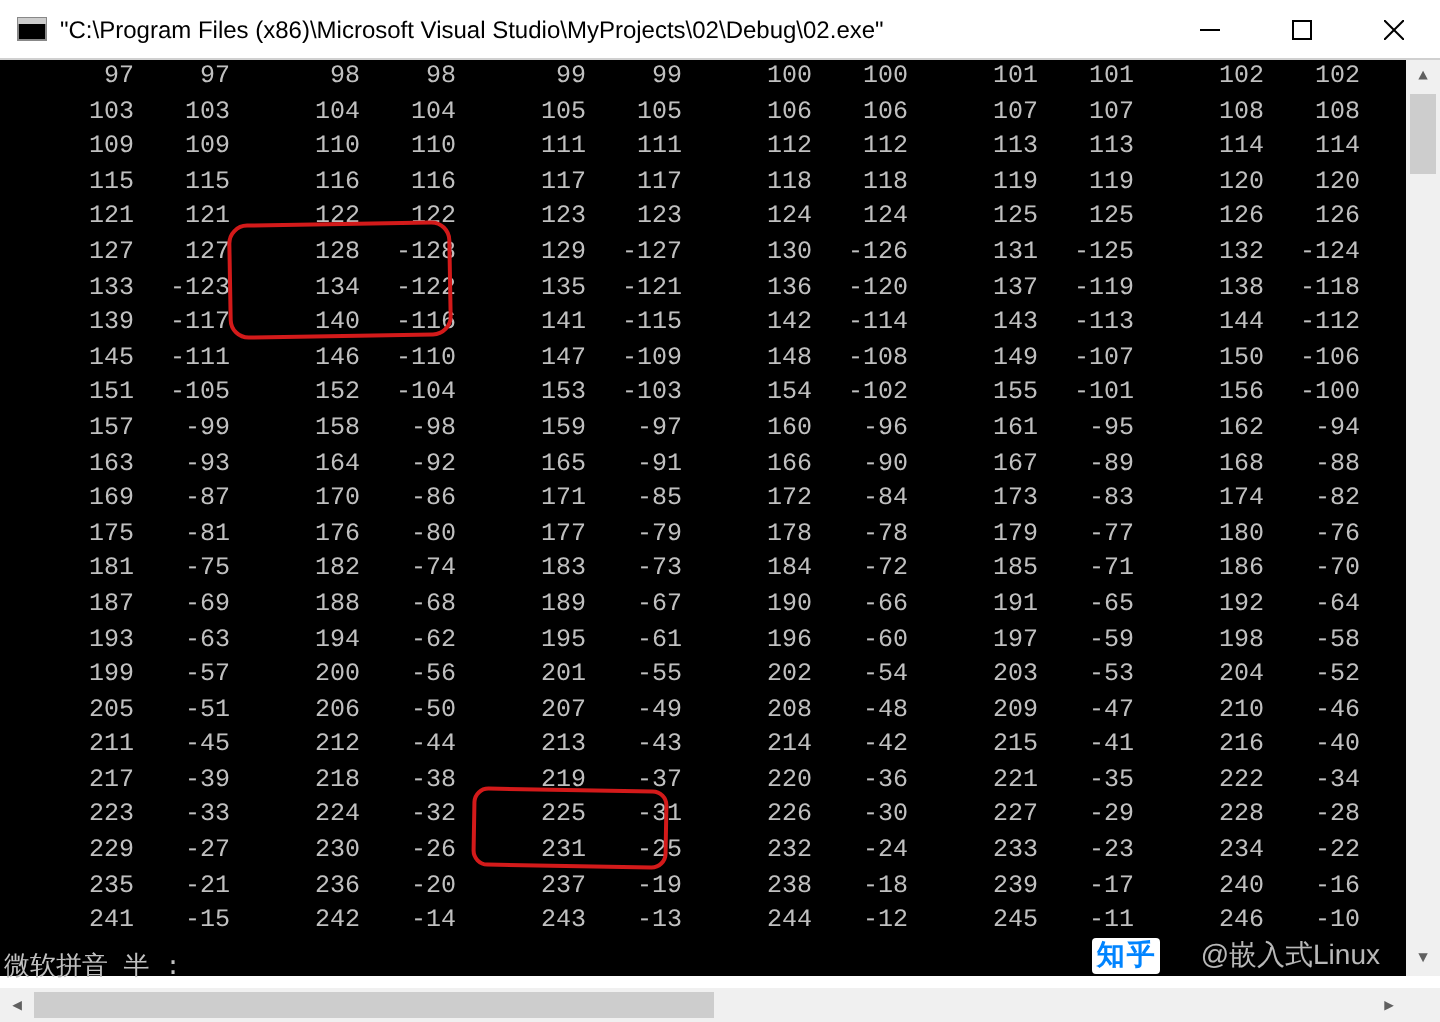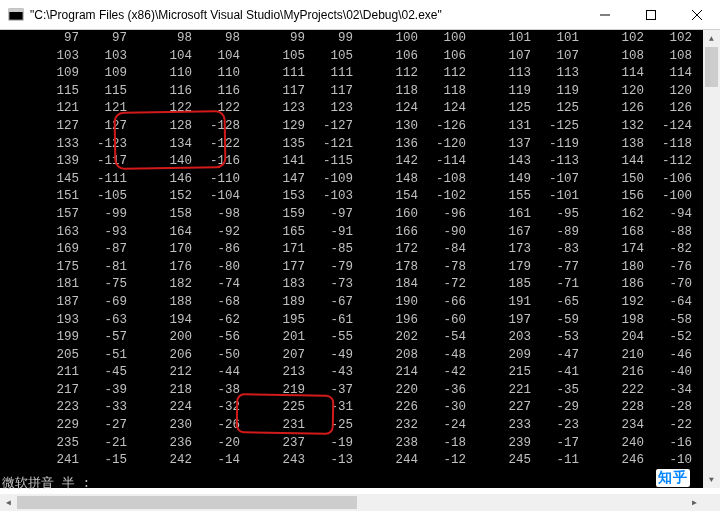--- a/index.html
+++ b/index.html
@@ -7,21 +7,21 @@
 
 
 .titlebar { height:30px; background:#fff; border-bottom:1px solid #d0d0d0; display:flex; align-items:center; padding-left:8px; }
 .app-icon { width:16px; height:16px; margin-right:6px; }
 .title-text { font-size:12px; color:#000; flex:1; font-family:"Segoe UI",sans-serif; }
 .win-btns { display:flex; height:100%; }
 .win-btn { width:46px; height:30px; display:flex; align-items:center; justify-content:center; font-size:10px; color:#000; }
 .win-btn svg { width:10px; height:10px; }
 
 
-.console { background:#000; color:#c0c0c0; font-size:12.5px; line-height:17.6px; padding:0 0 0 14px; height:458px; overflow:hidden; position:relative; white-space:pre; font-family:"NSimSun","SimSun","Courier New",monospace; }
+.console { background:#000; color:#c0c0c0; font-size:12.5px; line-height:17.6px; padding:0 0 0 2px; height:458px; overflow:hidden; position:relative; white-space:pre; font-family:"NSimSun","SimSun","Courier New",monospace; }
 .row { display:flex; }
 .pair { display:inline-block; width:113px; text-align:right; letter-spacing:0; }
 .pair .a { display:inline-block; width:40px; text-align:right; }
 .pair .b { display:inline-block; width:48px; text-align:right; }
 
 
 .vscroll { position:absolute; right:0; top:30px; bottom:23px; width:17px; background:#f0f0f0; }
 .vscroll .arr { height:17px; display:flex; align-items:center; justify-content:center; font-size:8px; color:#606060; }
 .vscroll .track { position:absolute; top:17px; bottom:17px; left:0; right:0; }
 .vscroll .thumb { position:absolute; top:0; left:2px; right:2px; height:40px; background:#cdcdcd; }
@@ -92,16 +92,17 @@
       <div class="thumb"></div>
     </div>
   <div class="arr">▶</div>
 </div>
 <div class="corner"></div>
 
 <div class="ime">微软拼音 半 :</div>
 
 <div class="watermark">
   <span class="zhihu">知乎</span>
+  <span>@嵌入式Linux</span>
 </div>
 
 <div class="redmark m1"></div>
 <div class="redmark m2"></div>
 
 </body></html>

